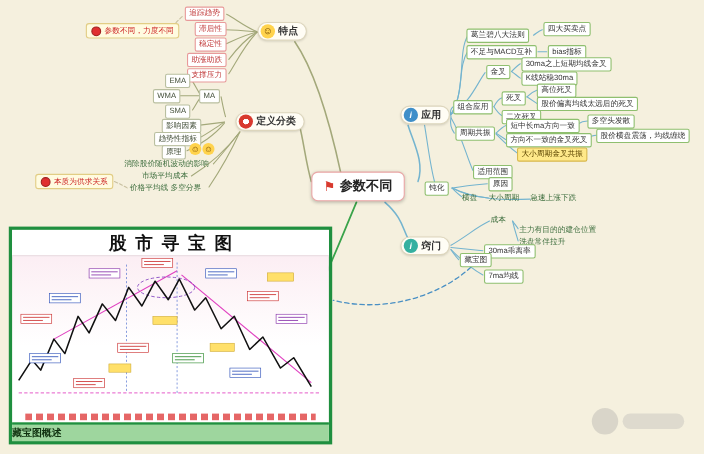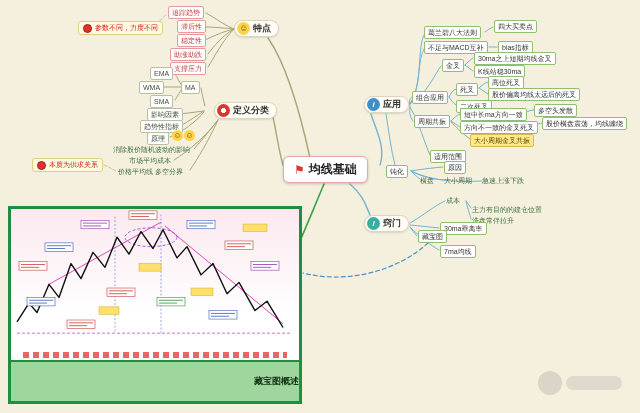--- a/index.html
+++ b/index.html
@@ -33,22 +33,22 @@
   
   .map{position:absolute;z-index:2;left:8px;top:206px;width:294px;height:198px;box-sizing:border-box;
     border:3px solid #1f8f3f;background:linear-gradient(180deg,#fbe9f0 0%,#ffffff 55%);
     display:flex;flex-direction:column;}
   .map-title{font-family:"Liberation Serif","DejaVu Serif",serif;font-weight:bold;font-size:16px;
     letter-spacing:8px;text-align:center;padding:2px 0 0 8px;color:#111;background:#fff;
     border-bottom:1px solid #e8d8de;}
   .map-chart{flex:1;width:100%;}
   .map-redline{height:6px;margin:0 12px 2px;
     background:repeating-linear-gradient(90deg,#d33 0 6px,transparent 6px 10px);opacity:.75;}
-  .map-caption{background:#9ed69e;border-top:2px solid #1f8f3f;text-align:right;font-size:9px;
-    font-weight:bold;color:#113311;padding:13px 0;}
+  .map-caption{background:#9ed69e;border-top:2px solid #1f8f3f;text-align:left;font-size:9px;
+    font-weight:bold;color:#113311;padding:1px 0;}
   
   .wm{position:absolute;z-index:3;right:16px;bottom:12px;width:86px;height:34px;opacity:.3;}
   .wm .wm-c{position:absolute;left:0;top:4px;width:24px;height:24px;border-radius:50%;background:#9a9a9a;}
   .wm .wm-b{position:absolute;left:28px;top:9px;width:56px;height:14px;border-radius:7px;background:#ababab;}
 </style>
 </head>
 <body>
 
 <div id="canvas">
 
@@ -109,21 +109,21 @@
       <path d="M466,201 C468,204 470,206 471,208" stroke="#74b4cf" stroke-width="1"></path>
       <path d="M466,201 C468,210 470,215 471,219" stroke="#74b4cf" stroke-width="1"></path>
 
       <path d="M428,243 C396,272 346,284 303,273" stroke="#4a90c4" stroke-width="1.2" stroke-dasharray="4 3"></path>
       <path d="M324,184 C308,222 300,242 291,261" stroke="#3aa34a" stroke-width="1.6"></path>
     </g>
   </svg>
 
   <div class="root">
     <span class="flag">⚑</span>
-    <span>均线基础</span>
+    <span>参数不同</span>
   </div>
 
   <div class="pill" style="left:234px;top:20px;">
     <span class="icon-circle icon-smiley">☺</span>
     <span>特点</span>
   </div>
   <div class="leaf pink" style="left:168px;top:6px;">追踪趋势</div>
   <div class="leaf pink" style="left:177px;top:20px;">滞后性</div>
   <div class="leaf pink" style="left:177px;top:34px;">稳定性</div>
   <div class="leaf pink" style="left:170px;top:48px;">助涨助跌</div>
@@ -188,20 +188,21 @@
     <span>窍门</span>
   </div>
   <div class="plain" style="left:446px;top:196px;">成本</div>
   <div class="plain" style="left:472px;top:205px;">主力有目的的建仓位置</div>
   <div class="plain" style="left:472px;top:216px;">洗盘常伴拉升</div>
   <div class="leaf" style="left:440px;top:222px;">30ma乖离率</div>
   <div class="leaf" style="left:418px;top:230px;">藏宝图</div>
   <div class="leaf" style="left:440px;top:245px;">7ma均线</div>
 
   <div class="map">
+    <div class="map-title">股市寻宝图</div>
     <svg class="map-chart" viewBox="0 0 288 152" preserveAspectRatio="none">
       <defs>
         <g id="anno">
           <rect x="0" y="0" width="28" height="9" fill="#ffffff" stroke="currentColor" stroke-width="0.6"></rect>
           <line x1="2" y1="3" x2="26" y2="3" stroke="currentColor" stroke-width="0.8"></line>
           <line x1="2" y1="6" x2="20" y2="6" stroke="currentColor" stroke-width="0.8"></line>
         </g>
       </defs>
 
       <line x1="6" y1="132" x2="280" y2="132" stroke="#e040c0" stroke-width="0.8" stroke-dasharray="3 2"></line>

